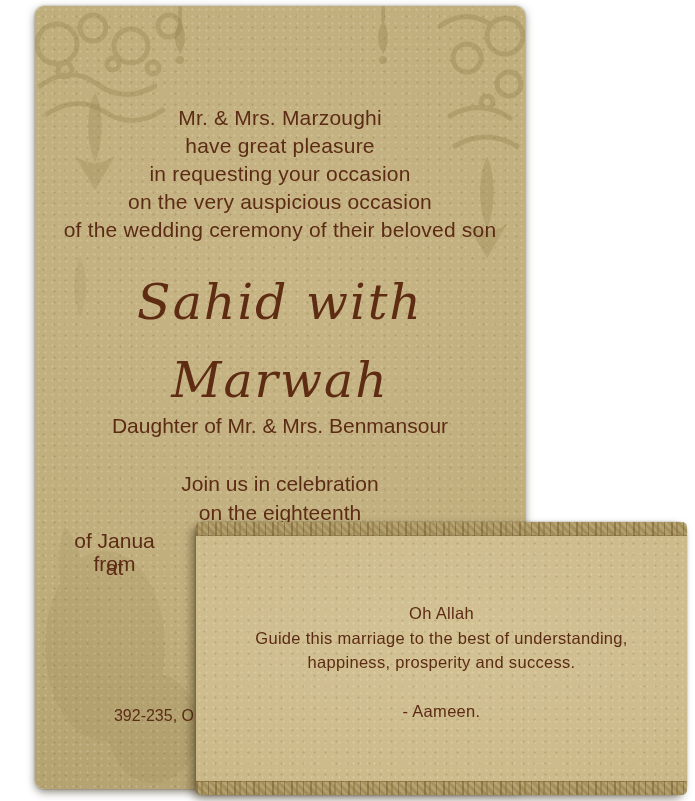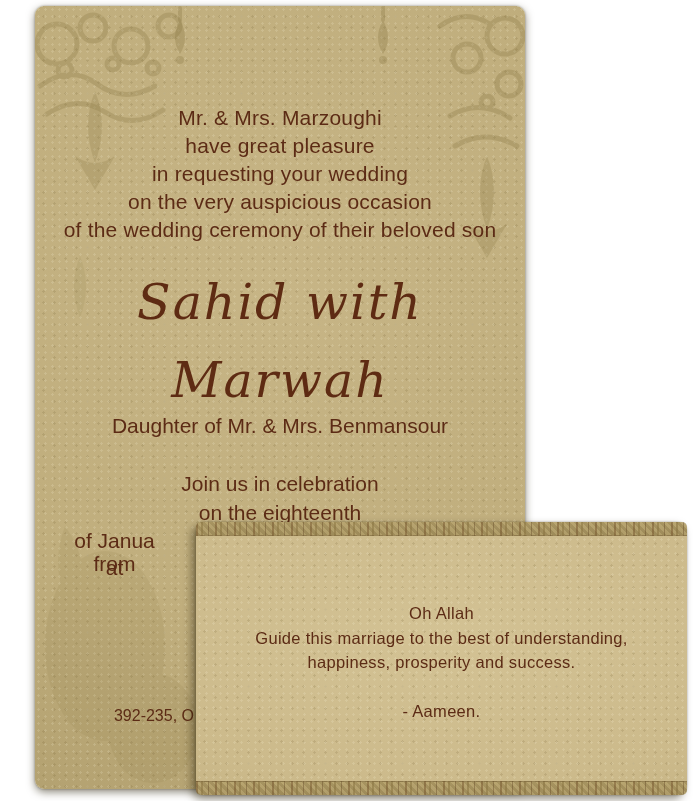--- a/index.html
+++ b/index.html
@@ -113,21 +113,21 @@
         <path d="M45,250 q12,30 0,62 q-12,-32 0,-62z"></path>
         <ellipse cx="70" cy="640" rx="60" ry="95"></ellipse>
         <ellipse cx="118" cy="722" rx="45" ry="55"></ellipse>
         <path d="M30,520 q30,40 10,90 q-28,-44 -10,-90z"></path>
       </g>
     </svg>
 
     <div class="mc-text intro">
       <div>Mr. &amp; Mrs. Marzoughi</div>
       <div>have great pleasure</div>
-      <div>in requesting your wedding</div>
+      <div>in requesting your occasion</div>
       <div>on the very auspicious occasion</div>
       <div>of the wedding ceremony of their beloved son</div>
     </div>
 
     <div class="mc-text names">Sahid with Marwah</div>
 
     <div class="mc-text bride">Daughter of Mr. &amp; Mrs. Benmansour</div>
 
     <div class="mc-text event">
       <div>Join us in celebration</div>

